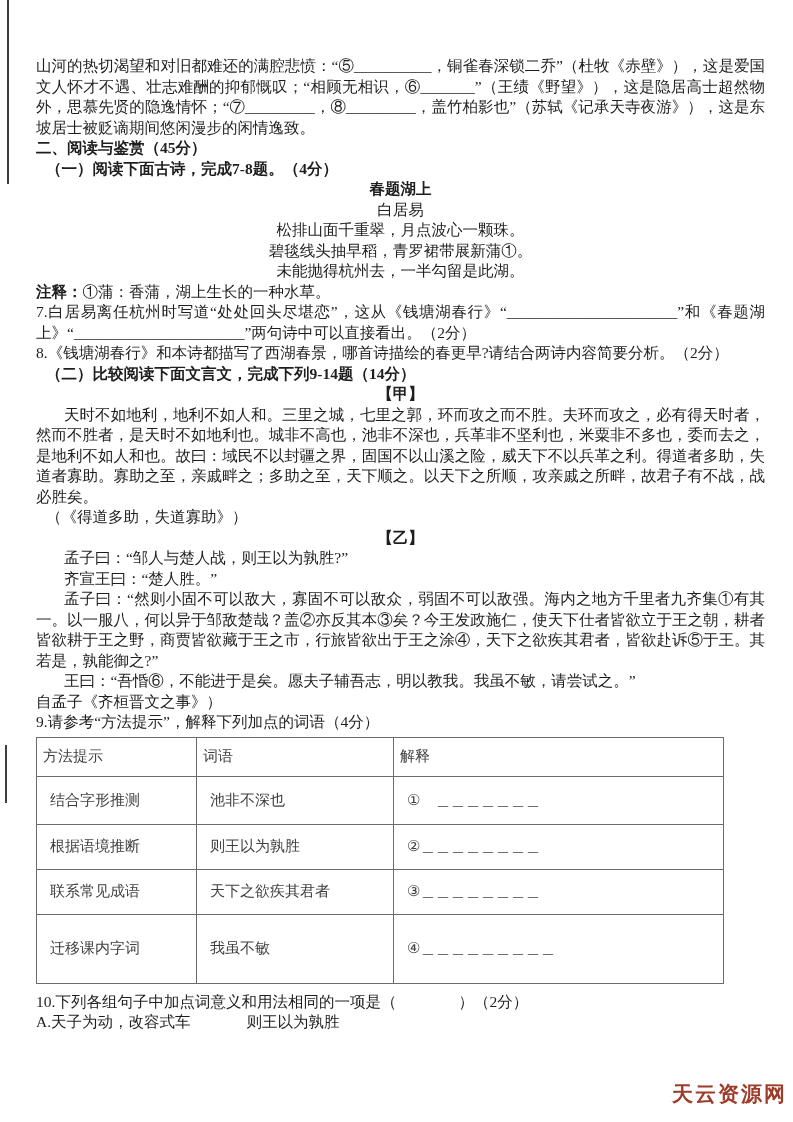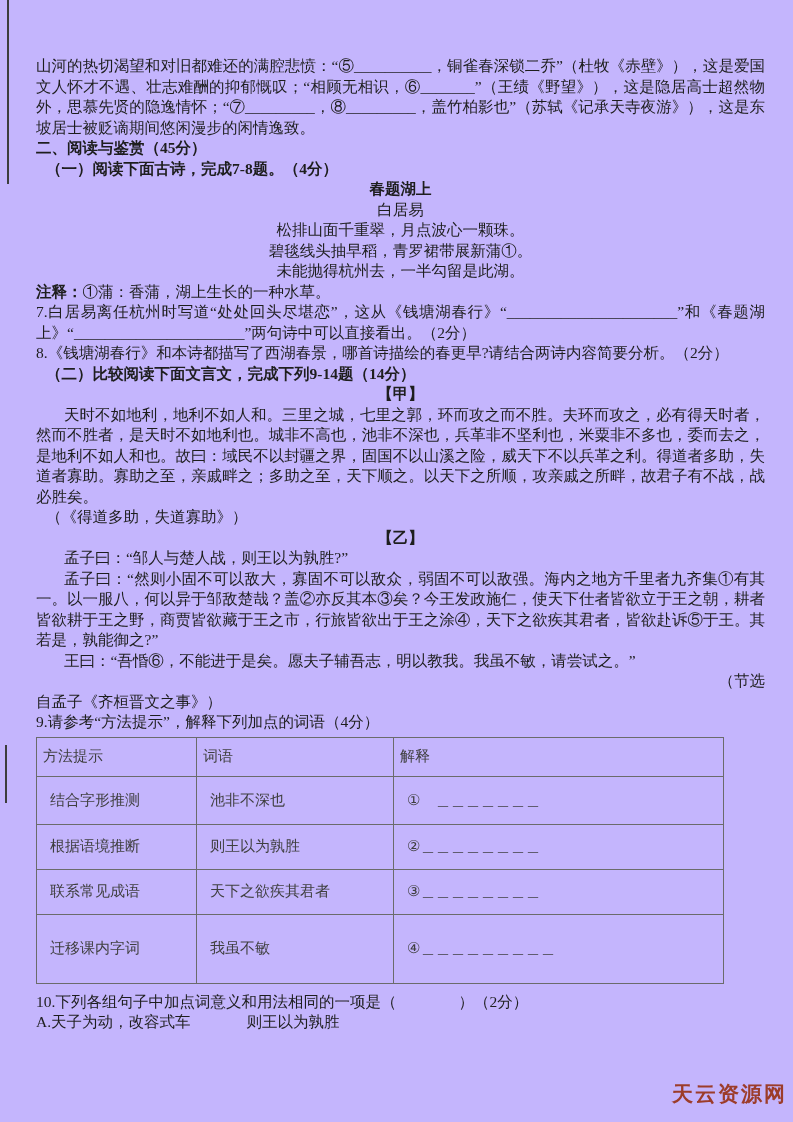--- a/index.html
+++ b/index.html
@@ -1,18 +1,18 @@
 <!DOCTYPE html>
 <html><head>
 <meta charset="utf-8">
 <style>
   html,body { margin:0; padding:0; background:#e8e8e8; }
   .page {
     position:relative; width:793px; height:1122px; margin:0 auto;
-    background:#c4b5fd; overflow:hidden;
+    background:#ffffff; overflow:hidden;
     font-family:"Liberation Serif","DejaVu Serif",serif;
     color:#1e1e1e;
   }
   .edge-line { position:absolute; width:2px; background:#3d3d3d; }
   .edge-top { left:7px; top:0; height:184px; }
   .edge-low { left:5px; top:745px; height:58px; }
   .content {
     position:absolute; left:36px; top:56px; width:729px;
     font-size:15.5px; line-height:20.5px;
   }
@@ -73,23 +73,23 @@
     <p class="just">8.《钱塘湖春行》和本诗都描写了西湖春景，哪首诗描绘的春更早?请结合两诗内容简要分析。（2分）</p>
 
     <p class="bold indent-half">（二）比较阅读下面文言文，完成下列9-14题（14分）</p>
 
     <p class="center bold">【甲】</p>
     <p class="just indent2">天时不如地利，地利不如人和。三里之城，七里之郭，环而攻之而不胜。夫环而攻之，必有得天时者，然而不胜者，是天时不如地利也。城非不高也，池非不深也，兵革非不坚利也，米粟非不多也，委而去之，是地利不如人和也。故曰：域民不以封疆之界，固国不以山溪之险，威天下不以兵革之利。得道者多助，失道者寡助。寡助之至，亲戚畔之；多助之至，天下顺之。以天下之所顺，攻亲戚之所畔，故君子有不战，战必胜矣。</p>
     <p class="indent-half">（《得道多助，失道寡助》）</p>
 
     <p class="center bold">【乙】</p>
     <p class="indent2">孟子曰：“邹人与楚人战，则王以为孰胜?”</p>
+    <p class="indent2">齐宣王曰：“楚人胜。”</p>
     <p class="just indent2">孟子曰：“然则小固不可以敌大，寡固不可以敌众，弱固不可以敌强。海内之地方千里者九齐集①有其一。以一服八，何以异于邹敌楚哉？盖②亦反其本③矣？今王发政施仁，使天下仕者皆欲立于王之朝，耕者皆欲耕于王之野，商贾皆欲藏于王之市，行旅皆欲出于王之涂④，天下之欲疾其君者，皆欲赴诉⑤于王。其若是，孰能御之?”</p>
     <p class="just indent2">王曰：“吾惛⑥，不能进于是矣。愿夫子辅吾志，明以教我。我虽不敏，请尝试之。”</p>
-    <p class="right">（节选</p>
     <p>自孟子《齐桓晋文之事》）</p>
 
 
     <p>9.请参考“方法提示”，解释下列加点的词语（4分）</p>
 
     <table class="m-table">
       <colgroup>
         <col class="col-method">
           <col class="col-word">
           <col class="col-answer">

